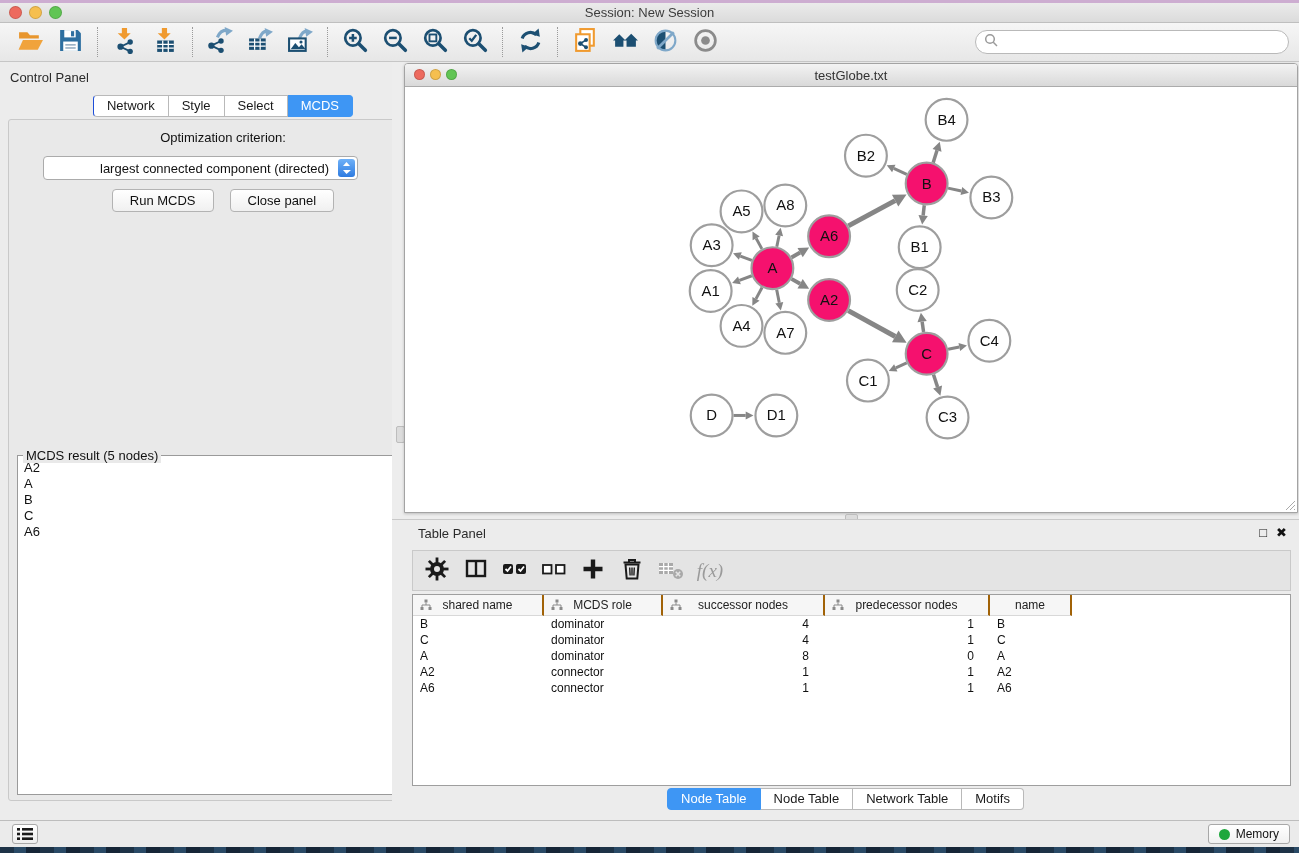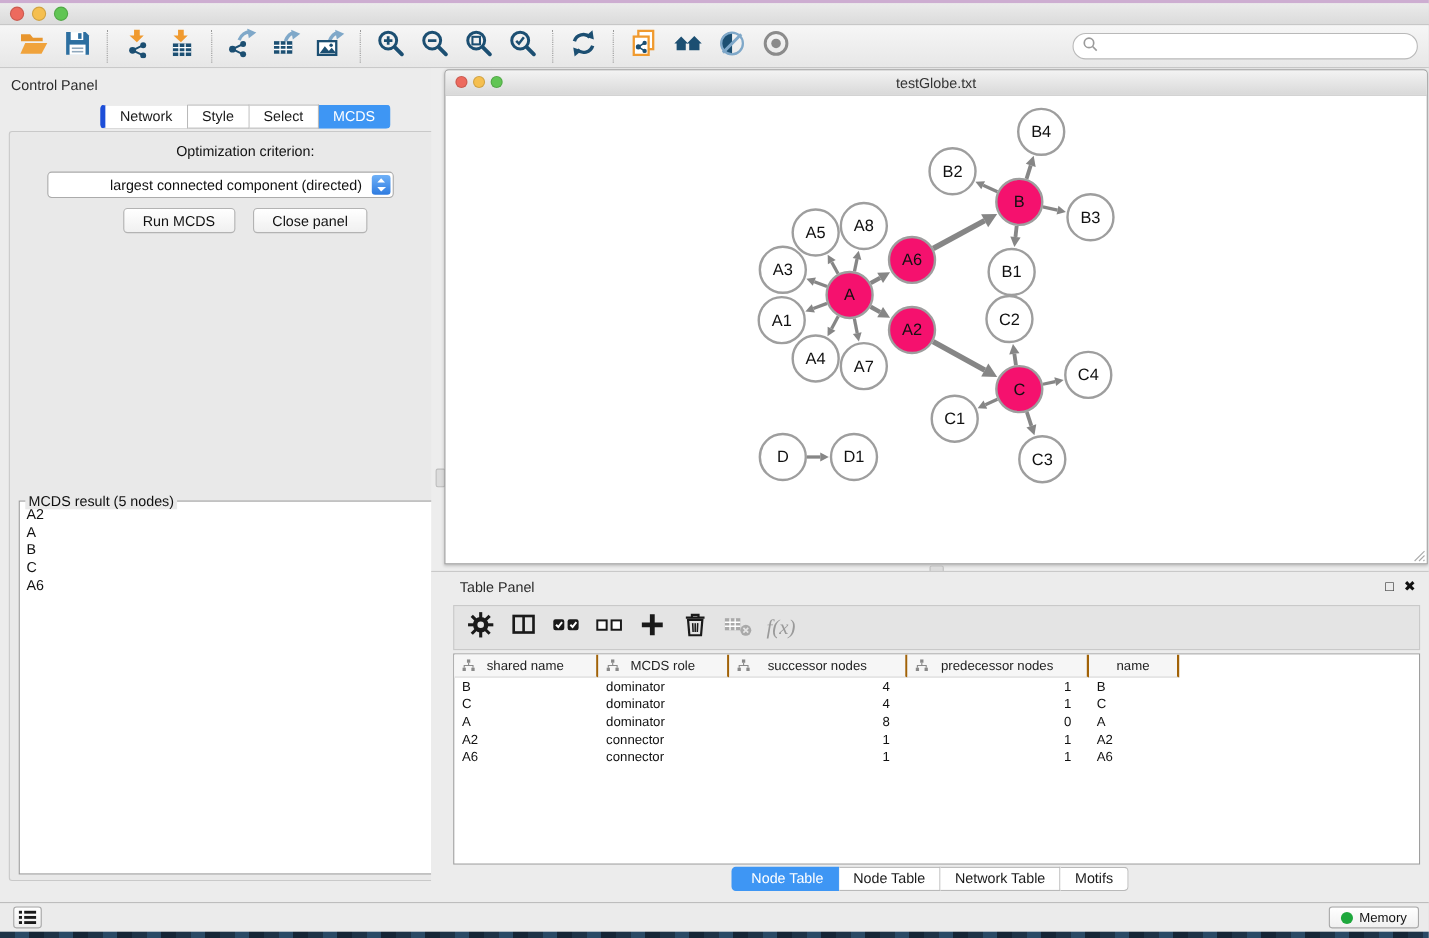--- a/index.html
+++ b/index.html
@@ -29,21 +29,21 @@
   
   .main{position:absolute;top:62px;left:0;right:0;bottom:33px;}
   
   .control-panel{position:absolute;left:0;top:0;bottom:0;width:447px;background:#ececec;border-right:1px solid #cccccc;box-sizing:border-box;}
   .cp-title{position:absolute;left:10px;top:8px;font-size:13px;color:#2b2b2b;}
   .panel-controls{display:flex;gap:9px;align-items:center;font-size:13px;color:#111;font-weight:bold;}
   .control-panel .panel-controls{position:absolute;right:9px;top:6px;}
   .panel-controls .glyph{cursor:default;line-height:14px;}
   .cp-tabs{position:absolute;top:33px;left:0;right:0;display:flex;justify-content:center;}
   .seg-tab{height:20px;line-height:20px;padding:0 13px;background:#fff;border:1px solid #b9b9b9;border-left:none;font-size:13px;color:#1a1a1a;cursor:default;}
-  .seg-tab:first-child{border-left:5px solid #1d4ed8;border-radius:4px 0 0 4px;}
+  .seg-tab:first-child{border-left:1px solid #1d4ed8;border-radius:4px 0 0 4px;}
   .seg-tab:last-child{border-radius:0 4px 4px 0;text-align:center;}
   .seg-tab.active{background:#3E96F4;border-color:#3E96F4;color:#fff;}
   .cp-body{position:absolute;left:8px;right:8px;top:57px;bottom:19px;background:#e9e9e9;border:1px solid #c9c9c9;border-radius:3px;}
   .opt-label{position:absolute;top:10px;left:0;right:0;text-align:center;font-size:13px;}
   .dropdown{position:absolute;left:34px;top:36px;width:313px;height:22px;background:#fff;border:1px solid #ababab;border-radius:4px;
             font-size:13px;display:flex;align-items:center;cursor:default;}
   .dropdown .val{flex:1;padding-left:8px;white-space:nowrap;overflow:hidden;margin-left:48px;}
   .stepper{width:17px;height:18px;margin-right:2px;border-radius:3px;background:linear-gradient(#6FB1F8,#2E7BE0);
            display:flex;align-items:center;justify-content:center;}
   .btn-row{position:absolute;top:69px;left:0;right:0;display:flex;justify-content:center;gap:16px;}
@@ -99,20 +99,21 @@
 </head>
 <body>
 
 <div class="screen">
   <div class="wall-top"></div>
 
   <div class="titlebar">
     <span class="tl red"></span>
     <span class="tl yellow"></span>
     <span class="tl green"></span>
+    <div class="title">Session: New Session</div>
   </div>
 
   <div class="toolbar">
     <div class="tb-strip" id="main-toolbar-icons">
         <div class="tb-btn">
           <span><svg width="27" height="27" viewBox="0 0 26 26">
               <path d="M2 5h8l2.5 3H21v3H2z" fill="#E8962E"></path>
               <path d="M1.5 22l4.2-9.5H25L20 22z" fill="#F0A33C"></path>
             </svg></span>
         </div>

